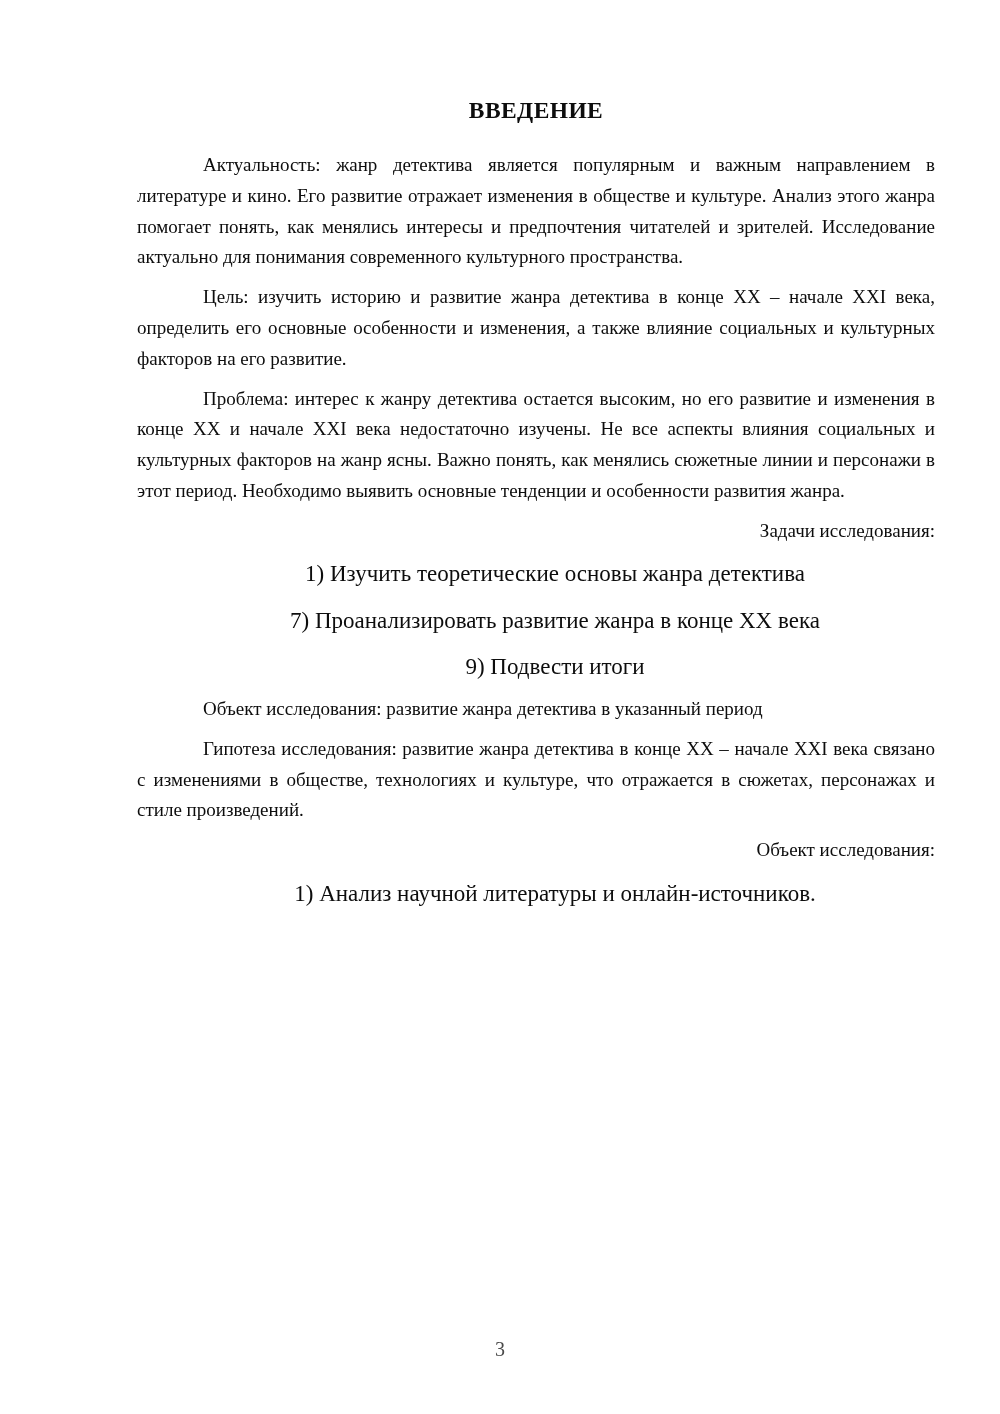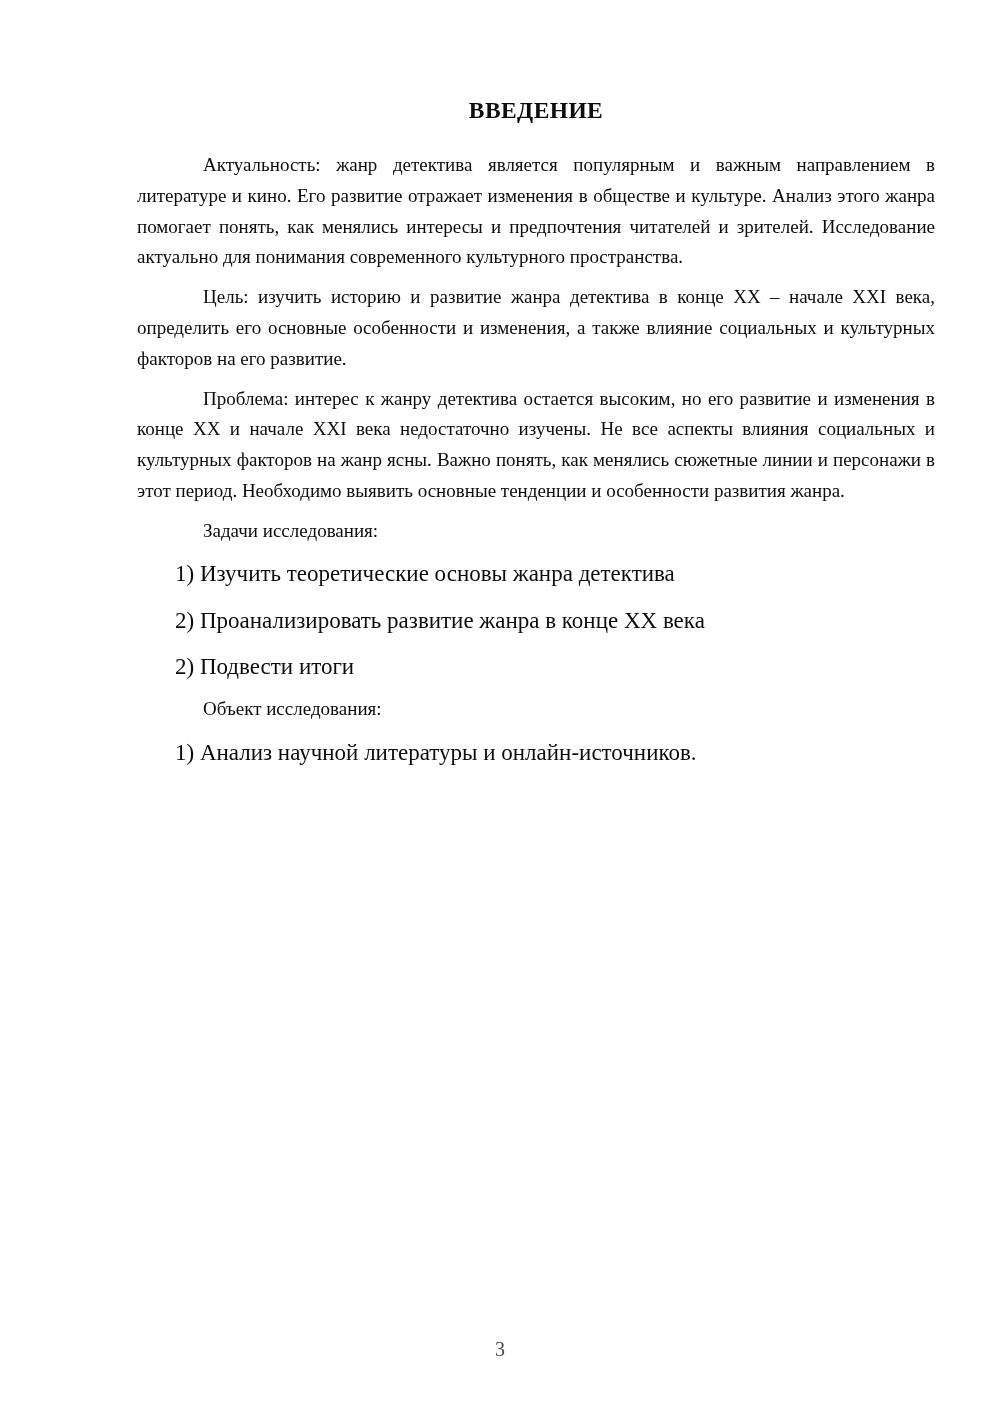--- a/index.html
+++ b/index.html
@@ -38,26 +38,26 @@
   .para {
     font-size: 19px;
     line-height: 1.62;
     text-align: justify;
     text-justify: inter-word;
     text-indent: 66px;
     margin: 0 0 9px 0;
     hyphens: none;
   }
   .para.last-left {
-    text-align: left;
+    text-align: right;
   }
   .list-item {
     font-size: 23px;
     line-height: 1.62;
-    text-align: left;
+    text-align: center;
     text-indent: 0;
     margin: 0 0 9px 0;
     padding-left: 38px;
   }
   .page-number {
     position: absolute;
     left: 0;
     right: 0;
     top: 1330px;
     text-align: center;
@@ -77,25 +77,27 @@
 
     <p class="para">Актуальность: жанр детектива является популярным и важным направлением в литературе и кино. Его развитие отражает изменения в обществе и культуре. Анализ этого жанра помогает понять, как менялись интересы и предпочтения читателей и зрителей. Исследование актуально для понимания современного культурного пространства.</p>
 
     <p class="para">Цель: изучить историю и развитие жанра детектива в конце XX – начале XXI века, определить его основные особенности и изменения, а также влияние социальных и культурных факторов на его развитие.</p>
 
     <p class="para">Проблема: интерес к жанру детектива остается высоким, но его развитие и изменения в конце XX и начале XXI века недостаточно изучены. Не все аспекты влияния социальных и культурных факторов на жанр ясны. Важно понять, как менялись сюжетные линии и персонажи в этот период. Необходимо выявить основные тенденции и особенности развития жанра.</p>
 
     <p class="para last-left">Задачи исследования:</p>
 
     <p class="list-item">1) Изучить теоретические основы жанра детектива</p>
-    <p class="list-item">2) Проанализировать развитие жанра в конце XX века</p>
-    <p class="list-item">2) Подвести итоги</p>
+    <p class="list-item">7) Проанализировать развитие жанра в конце XX века</p>
+    <p class="list-item">9) Подвести итоги</p>
+
+    <p class="para">Объект исследования: развитие жанра детектива в указанный период</p>
 
 
-
+    <p class="para">Гипотеза исследования: развитие жанра детектива в конце XX – начале XXI века связано с изменениями в обществе, технологиях и культуре, что отражается в сюжетах, персонажах и стиле произведений.</p>
 
     <p class="para last-left">Объект исследования:</p>
 
     <p class="list-item">1) Анализ научной литературы и онлайн-источников.</p>
 
   </div>
 
   <div class="page-number">3</div>
 
 </div>

